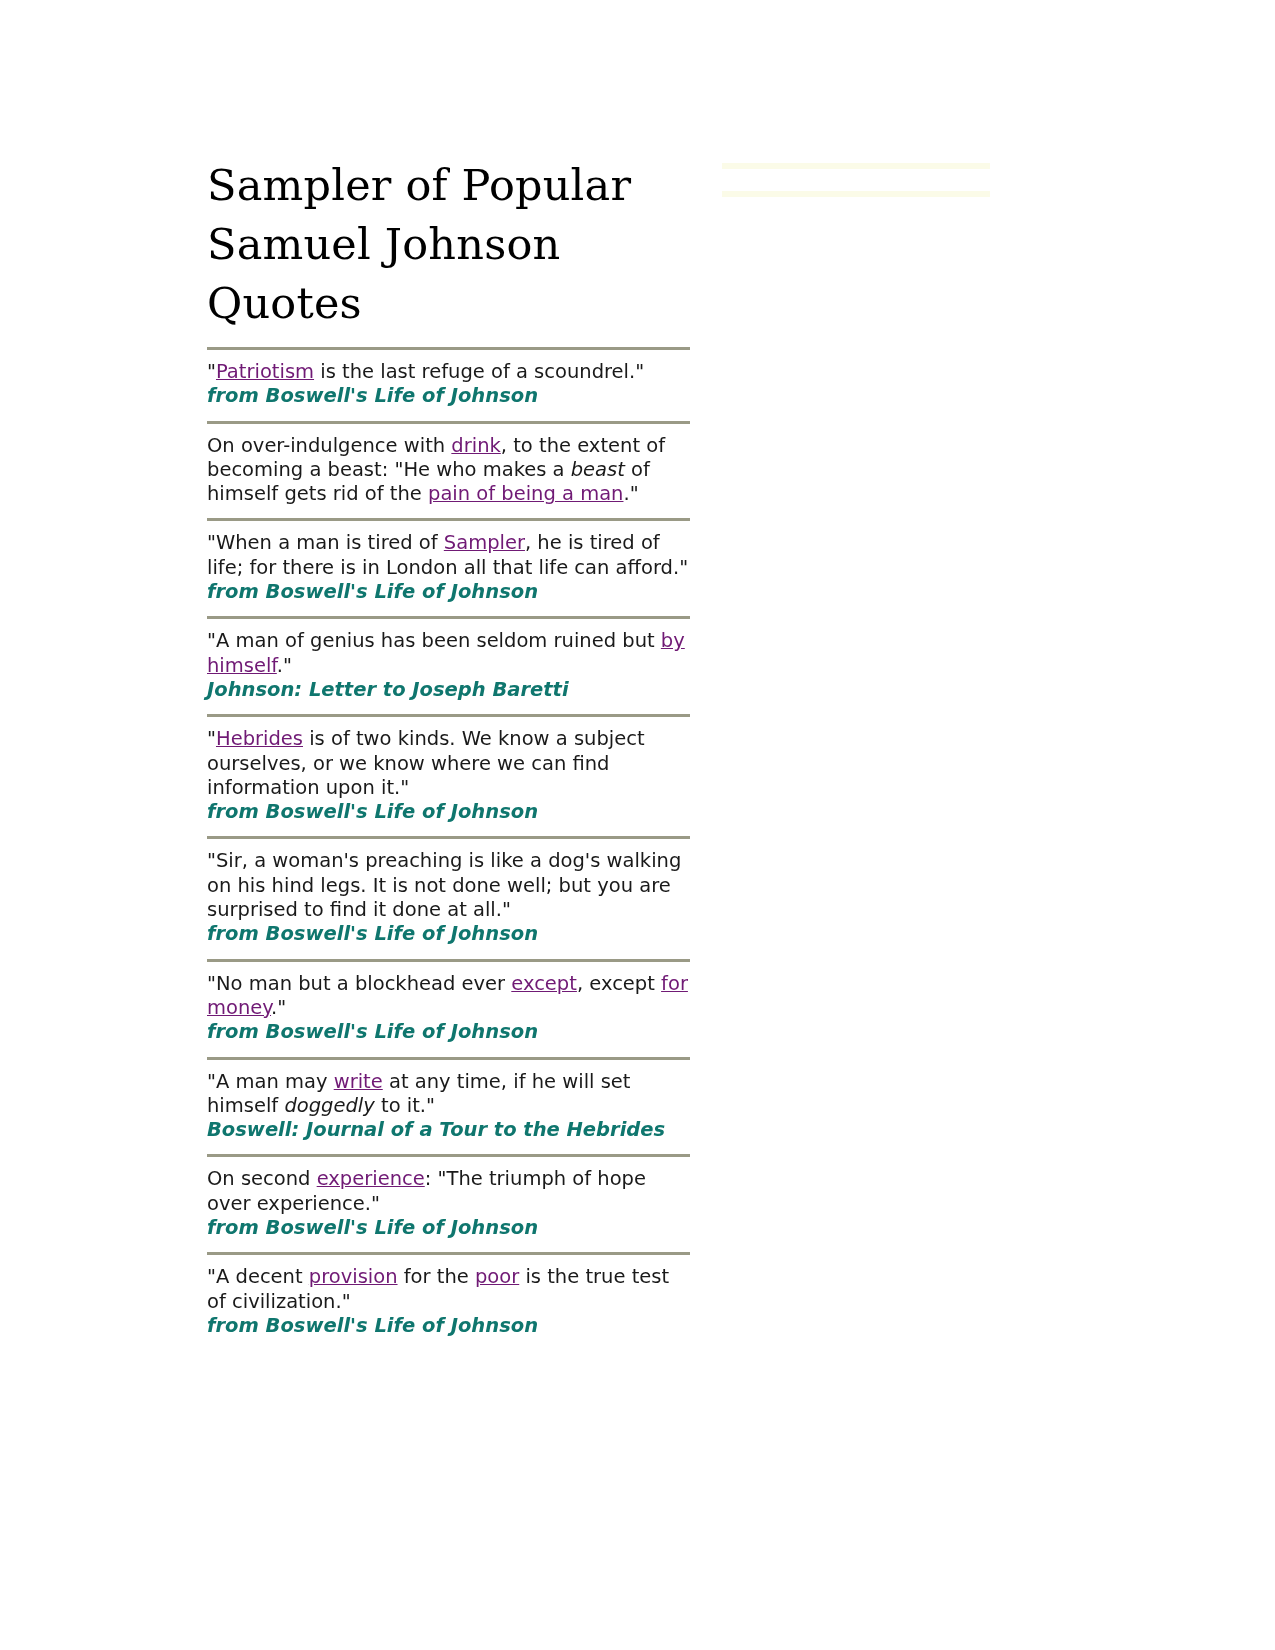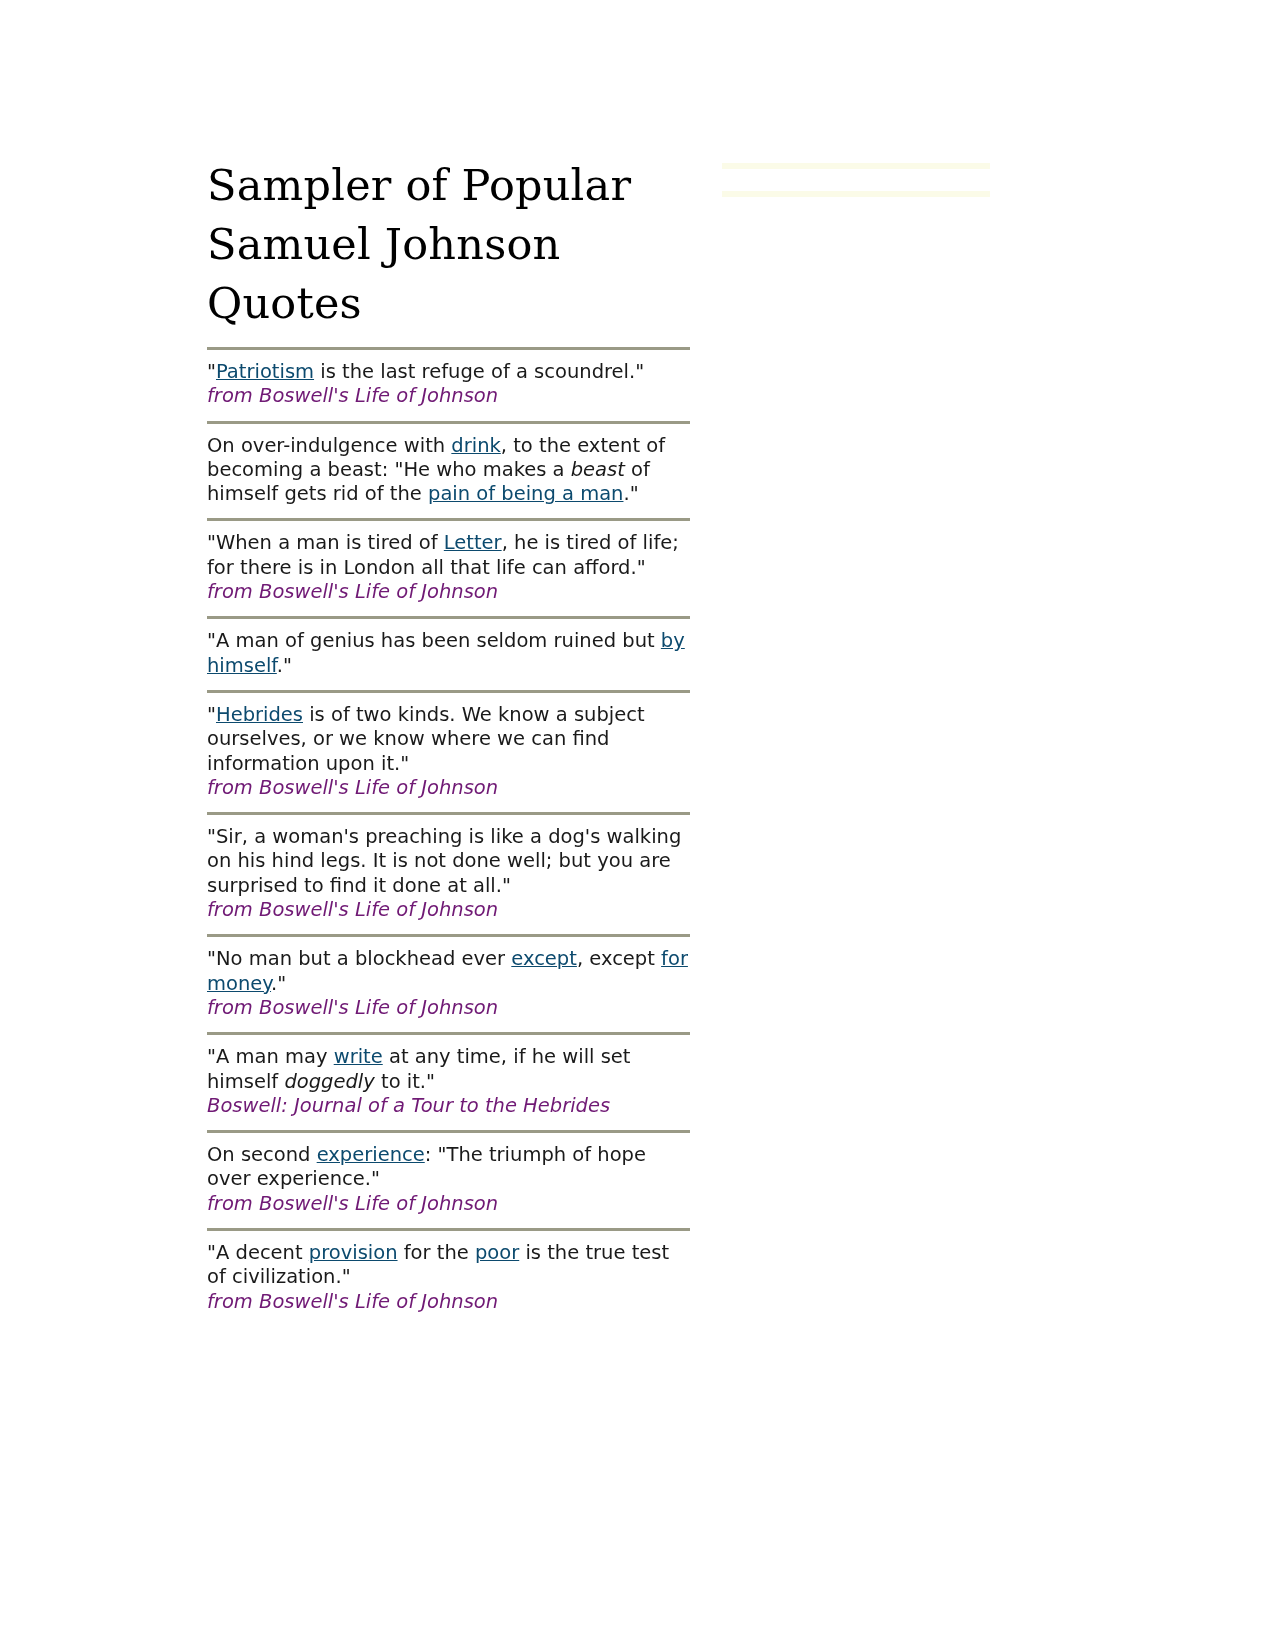--- a/index.html
+++ b/index.html
@@ -42,24 +42,25 @@
   }
   .quote-text {
     font-size: 19.5px;
     line-height: 24.3px;
     color: #1a1a1a;
   }
   .attrib {
     font-size: 19.5px;
     line-height: 24.3px;
     font-style: italic;
-    color: #701a75;
+    color: #0f766e;
+    font-weight: bold;
   }
   a.link {
-    color: #0c4a6e;
+    color: #701a75;
     text-decoration: underline;
   }
   em {
     font-style: italic;
   }
   
   .faint-bar {
     position: absolute;
     background: #fbfbe8;
     height: 6px;
@@ -81,25 +82,26 @@
 
     <div id="quotes-container">
         <div class="quote-block">
           <div class="quote-text"><span>"</span><a class="link" href="#">Patriotism</a><span> is the last refuge of a scoundrel."</span></div>
           <div class="attrib">from Boswell's Life of Johnson</div>
         </div>
         <div class="quote-block">
           <div class="quote-text"><span>On over-indulgence with </span><a class="link" href="#">drink</a><span>, to the extent of becoming a beast: "He who makes a </span><em>beast</em><span> of himself gets rid of the </span><a class="link" href="#">pain of being a man</a><span>."</span></div>
         </div>
         <div class="quote-block">
-          <div class="quote-text"><span>"When a man is tired of </span><a class="link" href="#">Letter</a><span>, he is tired of life; for there is in London all that life can afford."</span></div>
+          <div class="quote-text"><span>"When a man is tired of </span><a class="link" href="#">Sampler</a><span>, he is tired of life; for there is in London all that life can afford."</span></div>
           <div class="attrib">from Boswell's Life of Johnson</div>
         </div>
         <div class="quote-block">
           <div class="quote-text"><span>"A man of genius has been seldom ruined but </span><a class="link" href="#">by himself</a><span>."</span></div>
+          <div class="attrib">Johnson: Letter to Joseph Baretti</div>
         </div>
         <div class="quote-block">
           <div class="quote-text"><span>"</span><a class="link" href="#">Hebrides</a><span> is of two kinds. We know a subject ourselves, or we know where we can find information upon it."</span></div>
           <div class="attrib">from Boswell's Life of Johnson</div>
         </div>
         <div class="quote-block">
           <div class="quote-text"><span>"Sir, a woman's preaching is like a dog's walking on his hind legs. It is not done well; but you are surprised to find it done at all."</span></div>
           <div class="attrib">from Boswell's Life of Johnson</div>
         </div>
         <div class="quote-block">

